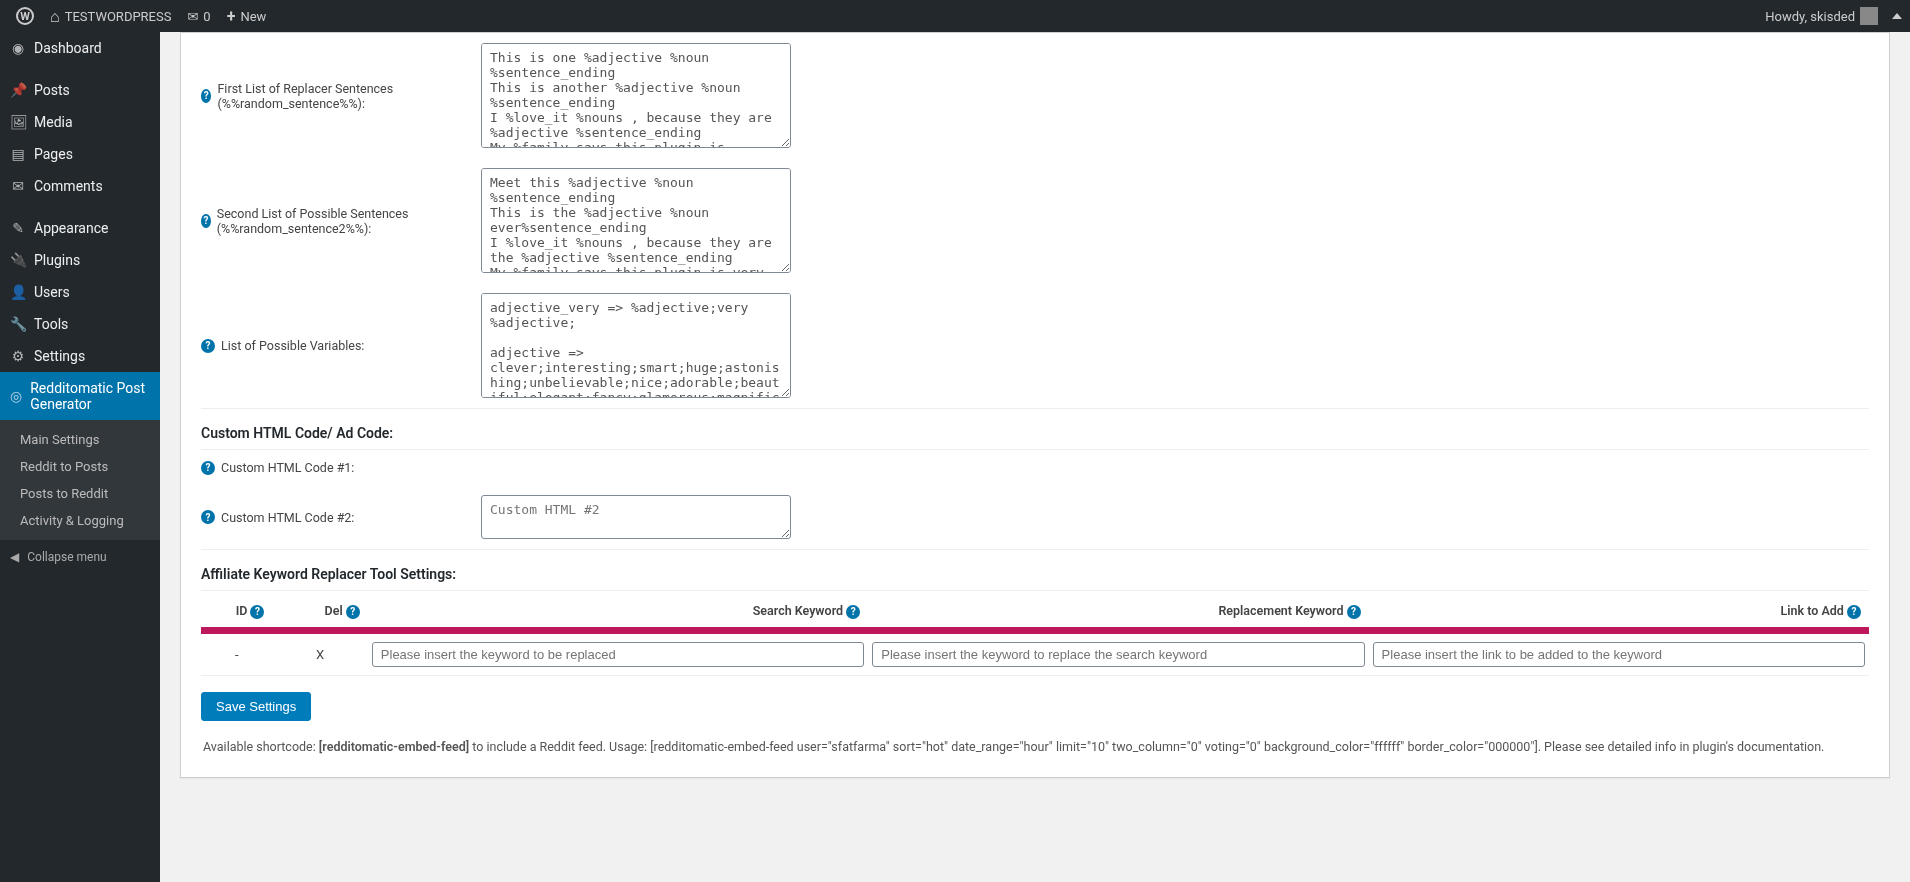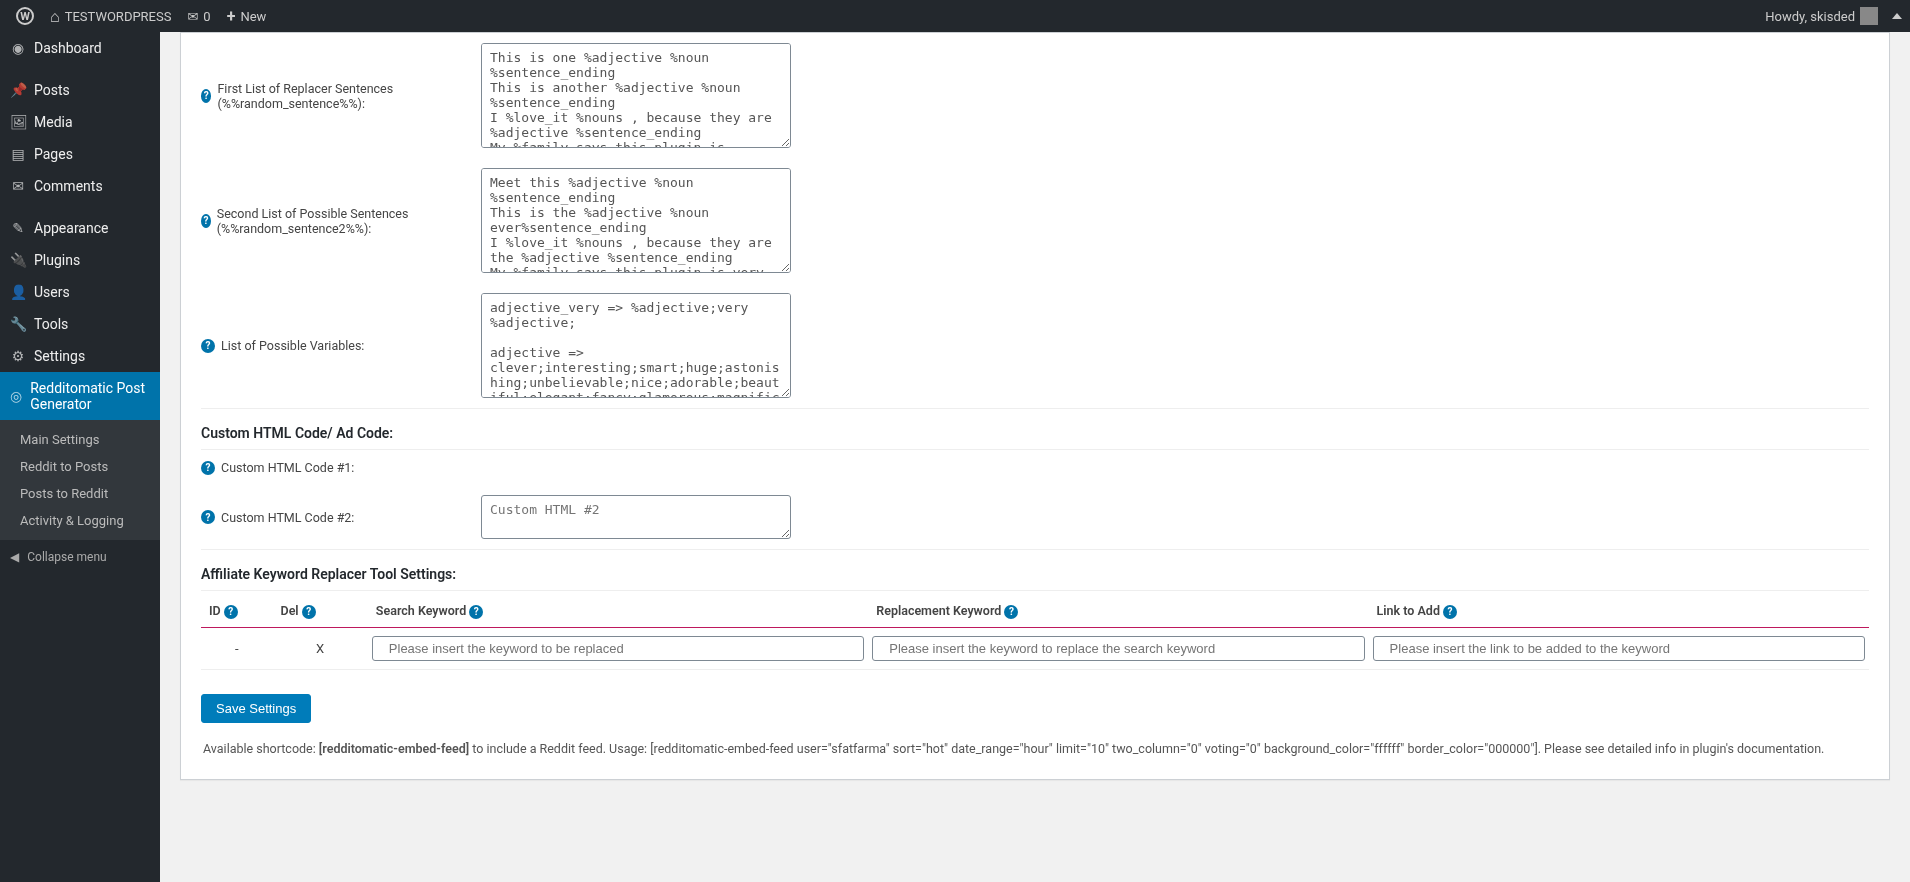--- a/index.html
+++ b/index.html
@@ -31,25 +31,25 @@
 .form-label { width: 260px; display: flex; align-items: center; gap: 6px; font-size: 12.5px; color: #444; }
 .help-icon { display: inline-flex; align-items: center; justify-content: center; width: 14px; height: 14px; border-radius: 50%; background: #0073aa; color: #fff; font-size: 10px; font-weight: bold; cursor: help; }
 textarea { width: 310px; min-height: 100px; padding: 6px 8px; border: 1px solid #7e8993; border-radius: 3px; font-size: 13px; color: #555; resize: both; }
 textarea.tall { min-height: 105px; }
 textarea.short { min-height: 40px; }
 
 .section-title { font-size: 14px; font-weight: 600; color: #23282d; padding: 16px 0 8px 0; border-bottom: 1px solid #eee; }
 
 
 table { width: 100%; border-collapse: collapse; margin-top: 4px; }
-th { padding: 8px; font-weight: 600; font-size: 12.5px; text-align: left; border-bottom: 1px solid #be185d; }
+th { padding: 8px; font-weight: 600; font-size: 12.5px; text-align: right; border-bottom: 7px solid #be185d; }
 td { padding: 8px 4px; text-align: center; border-bottom: 1px solid #eee; }
-.tbl-input { width: 100%; padding: 4px 16px; border: 1px solid #7e8993; border-radius: 3px; font-size: 13px; color: #555; }
-
-.btn-primary { background: #007cba; color: #fff; border: 1px solid #007cba; border-radius: 3px; padding: 6px 14px; cursor: pointer; font-size: 13px; margin-top: 24px; }
+.tbl-input { width: 100%; padding: 4px 8px; border: 1px solid #7e8993; border-radius: 3px; font-size: 13px; color: #555; }
+
+.btn-primary { background: #007cba; color: #fff; border: 1px solid #007cba; border-radius: 3px; padding: 6px 14px; cursor: pointer; font-size: 13px; margin-top: 16px; }
 
 .footnote { font-size: 12.5px; color: #555; padding: 16px 2px 0 2px; line-height: 1.6; }
 .footnote b { font-weight: 600; }
 
 .wp-logo { width: 18px; height: 18px; border: 2px solid #ccc; border-radius: 50%; display: inline-flex; align-items: center; justify-content: center; font-size: 11px; font-weight: bold; }
 .home-ico::before { content: "⌂"; font-size: 16px; }
 .comment-ico::before { content: "✉"; font-size: 13px; }
 .plus-ico::before { content: "+"; font-size: 16px; font-weight: bold; }
 </style>
 </head>

